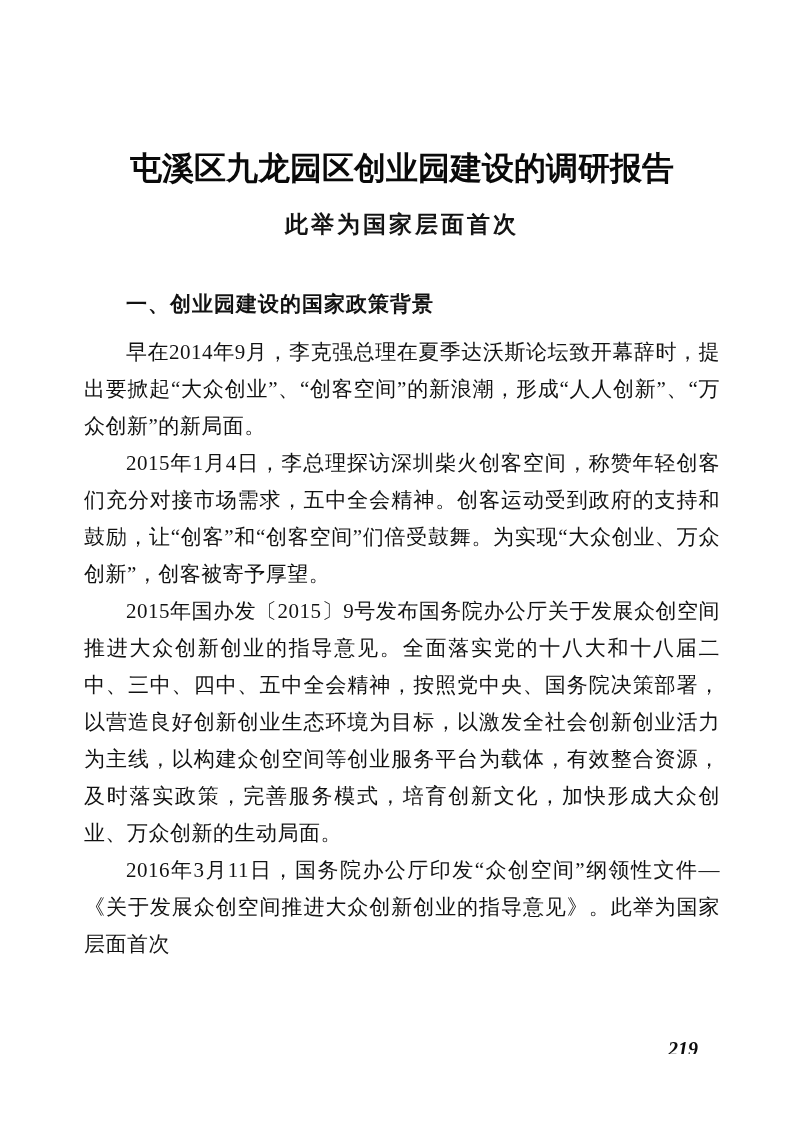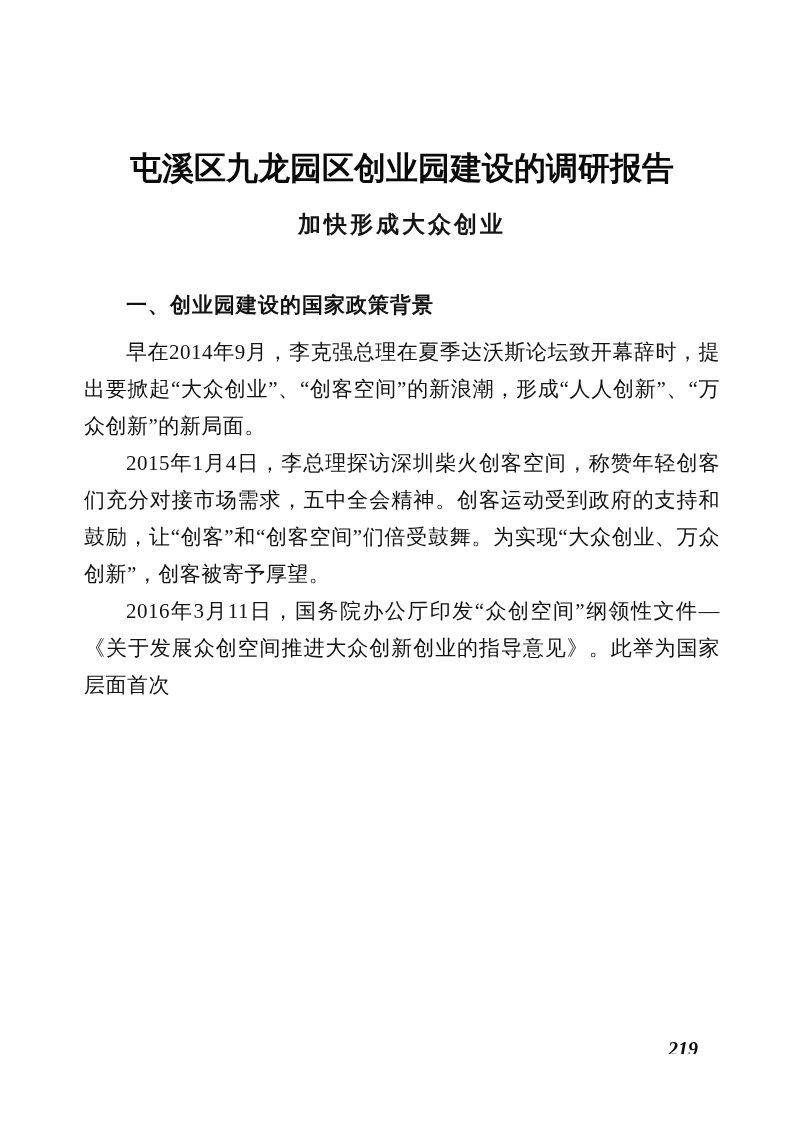--- a/index.html
+++ b/index.html
@@ -49,21 +49,21 @@
     line-height: 37px;
     text-align: justify;
     text-indent: 2em;
     letter-spacing: 0.5px;
     color: #121212;
   }
   .para.bold-heading {
     font-weight: 900;
     margin-top: 9px;
     margin-bottom: 11px;
-    font-family: Liberation Sans, sans-serif;
+    font-family: Liberation Serif, serif;
     letter-spacing: 1px;
   }
   .page-number {
     position: absolute;
     top: 1038px;
     right: 105px;
     font-size: 20px;
     font-weight: bold;
     font-style: italic;
     font-family: "Liberation Serif", "DejaVu Serif", serif;
@@ -71,29 +71,30 @@
   }
 </style>
 </head>
 <body>
 
 <div class="page">
   <div class="content">
 
     <div class="doc-title">屯溪区九龙园区创业园建设的调研报告</div>
 
-    <div class="doc-byline">加快形成大众创业</div>
+    <div class="doc-byline">此举为国家层面首次</div>
 
     <div class="body-text">
 
       <p class="para bold-heading">一、创业园建设的国家政策背景</p>
 
       <p class="para">早在2014年9月，李克强总理在夏季达沃斯论坛致开幕辞时，提出要掀起“大众创业”、“创客空间”的新浪潮，形成“人人创新”、“万众创新”的新局面。</p>
 
       <p class="para">2015年1月4日，李总理探访深圳柴火创客空间，称赞年轻创客们充分对接市场需求，五中全会精神。创客运动受到政府的支持和鼓励，让“创客”和“创客空间”们倍受鼓舞。为实现“大众创业、万众创新”，创客被寄予厚望。</p>
 
+      <p class="para">2015年国办发〔2015〕9号发布国务院办公厅关于发展众创空间推进大众创新创业的指导意见。全面落实党的十八大和十八届二中、三中、四中、五中全会精神，按照党中央、国务院决策部署，以营造良好创新创业生态环境为目标，以激发全社会创新创业活力为主线，以构建众创空间等创业服务平台为载体，有效整合资源，及时落实政策，完善服务模式，培育创新文化，加快形成大众创业、万众创新的生动局面。</p>
 
       <p class="para">2016年3月11日，国务院办公厅印发“众创空间”纲领性文件—《关于发展众创空间推进大众创新创业的指导意见》。此举为国家层面首次</p>
     </div>
   </div>
 
   <div class="page-number">219</div>
 </div>
 
 </body></html>

